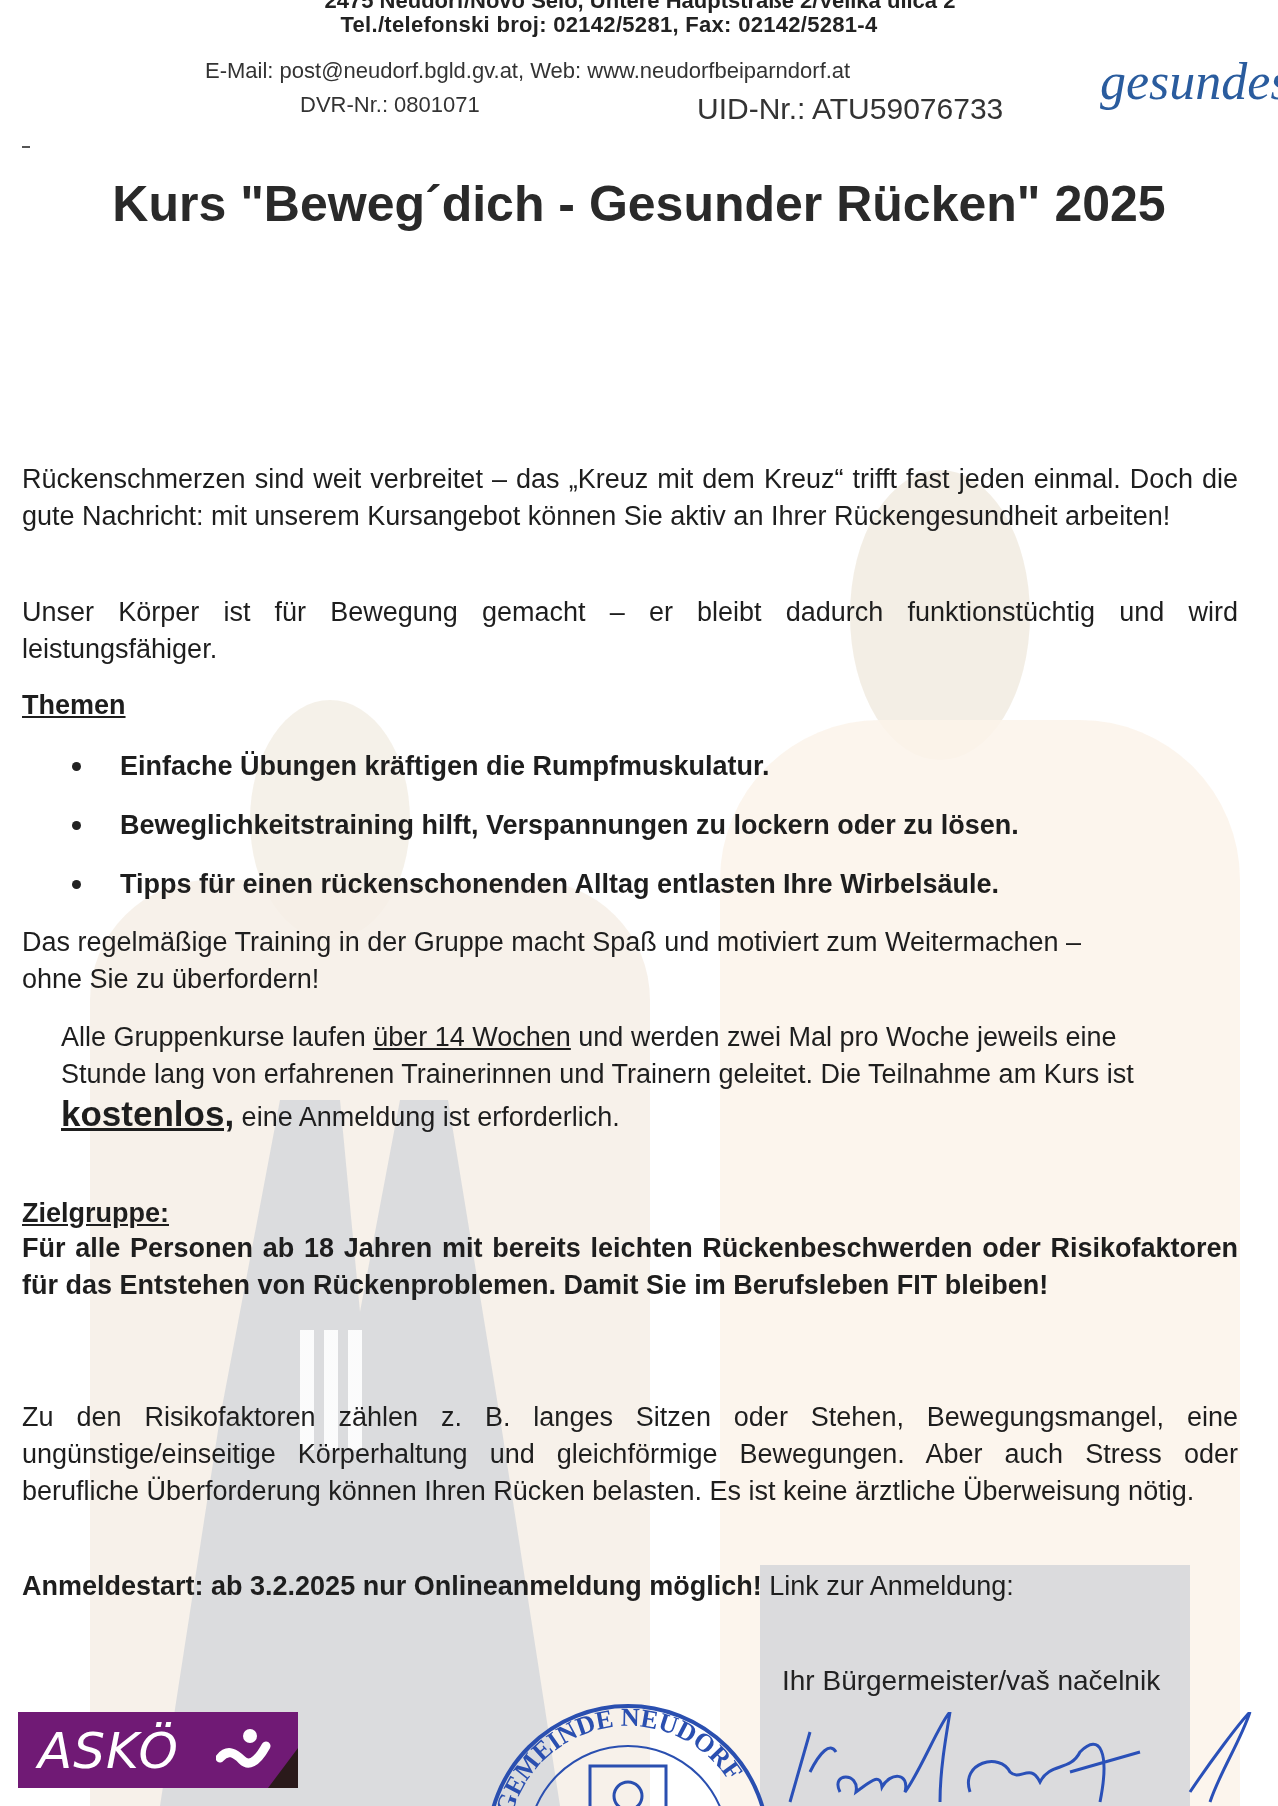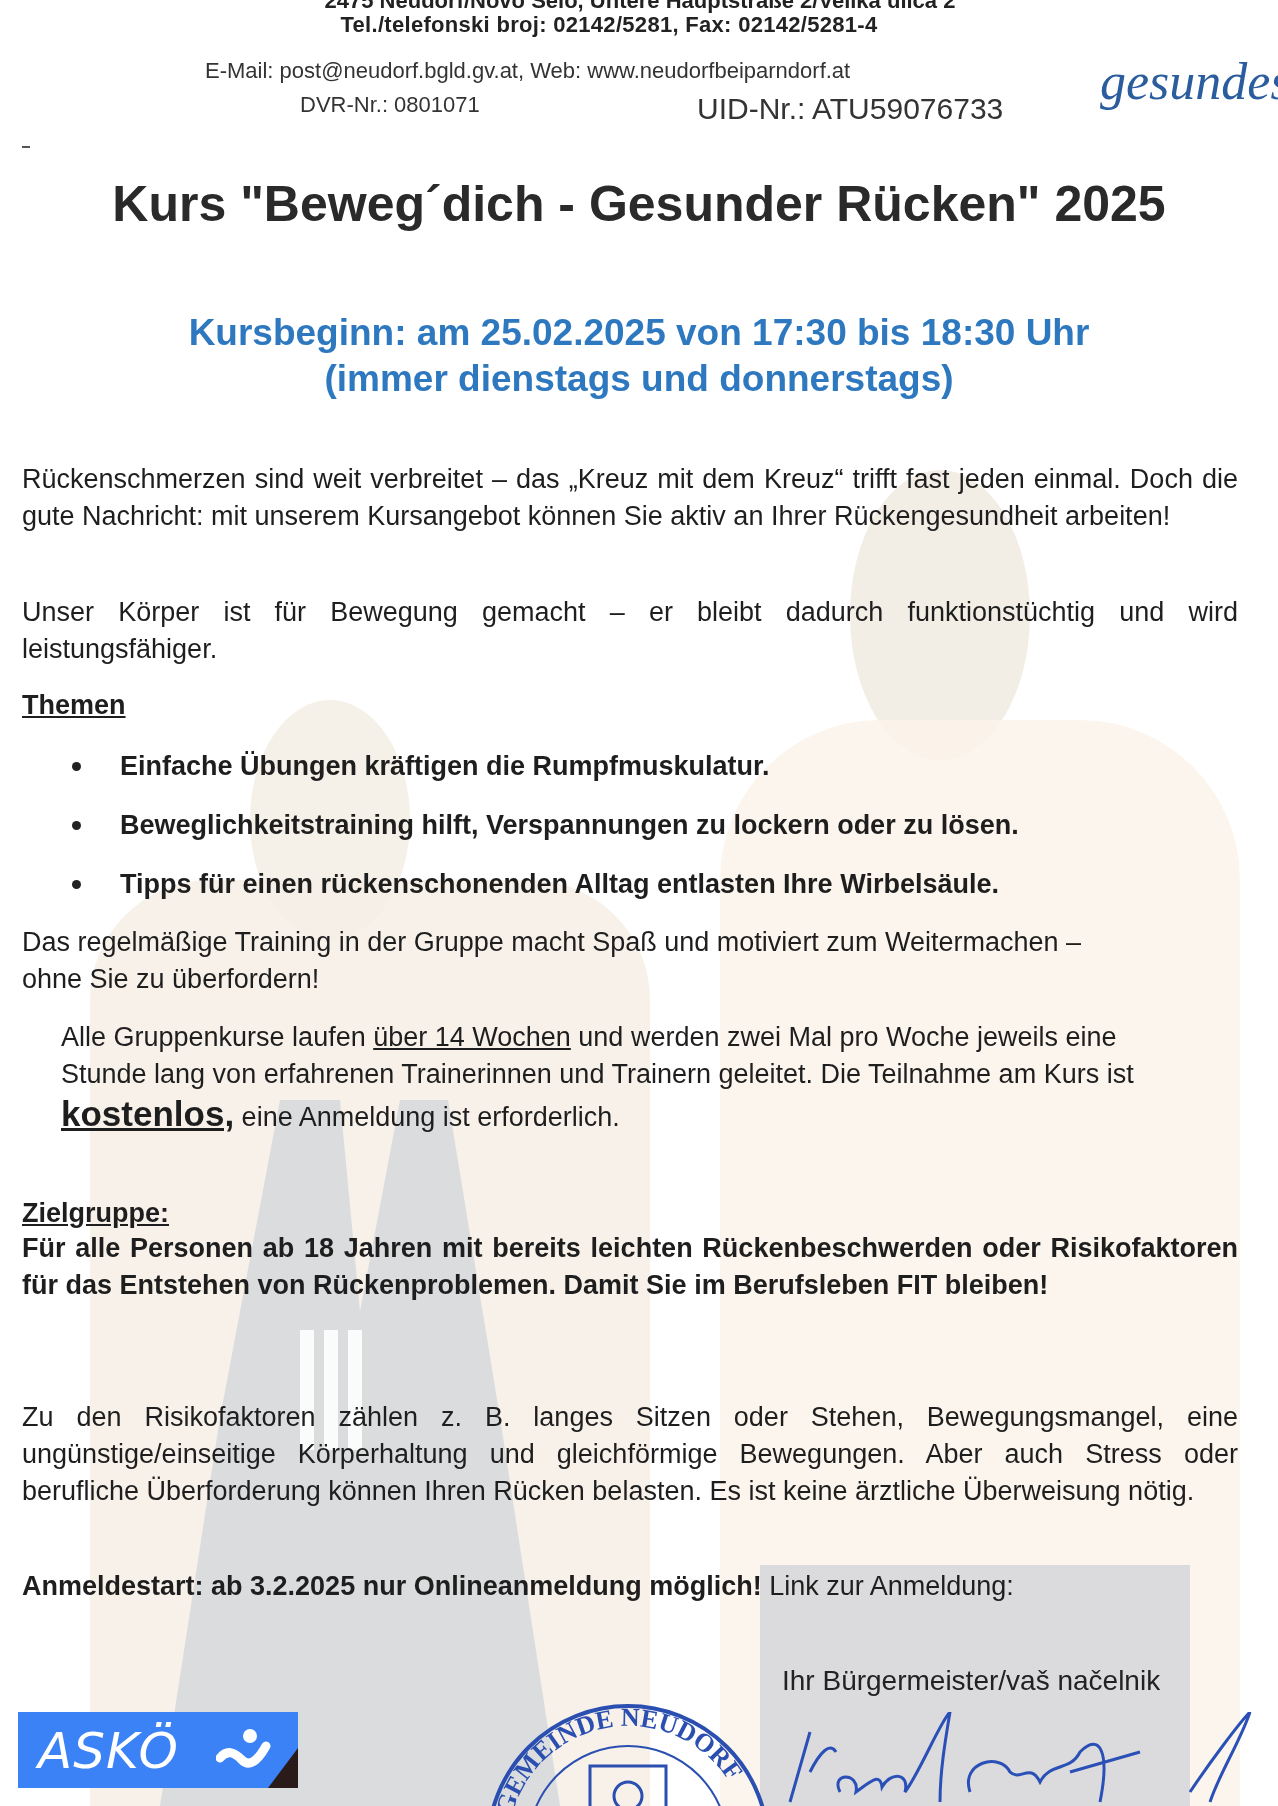--- a/index.html
+++ b/index.html
@@ -28,21 +28,21 @@
     .justify { text-align: justify; text-align-last: left; }
     .heading-u { position: absolute; left: 22px; font-size: 27px; font-weight: bold; text-decoration: underline; color: #1e1e1e; text-align: center; }
     .bullets { position: absolute; left: 62px; top: 748px; margin: 0; padding: 0; list-style: none; }
     .bullets li { position: relative; padding-left: 58px; font-size: 27px; font-weight: bold; height: 59px; line-height: 37px; color: #1e1e1e; }
     .bullets li .dot { position: absolute; left: 10px; top: 14px; width: 9px; height: 9px; border-radius: 50%; background: #222; }
     .u { text-decoration: underline; }
     .big-bold { font-size: 35px; font-weight: bold; text-decoration: underline; }
     .bold { font-weight: bold; }
     .link { color: #1f5fae; text-decoration: underline; }
 
-    .askoe { position: absolute; left: 18px; top: 1712px; width: 280px; height: 76px; background: #3b82f6; color: #fff; }
+    .askoe { position: absolute; left: 18px; top: 1712px; width: 280px; height: 76px; background: #701a75; color: #fff; }
     .askoe .txt { position: absolute; left: 20px; top: 10px; font-size: 50px; font-style: italic; font-family: "DejaVu Sans", sans-serif; letter-spacing: 1px; }
     .askoe .corner { position: absolute; right: 0; bottom: 0; width: 0; height: 0; border-left: 30px solid transparent; border-bottom: 40px solid #2a1a1a; }
     .askoe svg { position: absolute; left: 198px; top: 16px; }
 
     .mayor { position: absolute; left: 782px; top: 1665px; font-size: 28px; color: #222; }
     .stamp { position: absolute; left: 478px; top: 1696px; }
     .sig { position: absolute; left: 770px; top: 1712px; }
   </style>
 </head>
 <body>
@@ -62,24 +62,20 @@
     <div class="lh-clip">2475 Neudorf/Novo Selo, Untere Hauptstraße 2/Velika ulica 2</div>
     <div class="lh-tel">Tel./telefonski broj: 02142/5281, Fax: 02142/5281-4</div>
     <div class="lh-email">E-Mail: post@neudorf.bgld.gv.at, Web: www.neudorfbeiparndorf.at</div>
     <div class="lh-dvr">DVR-Nr.: 0801071</div>
     <div class="lh-uid">UID-Nr.: ATU59076733</div>
     <div class="gesundes">gesundes</div>
   </div>
   <div class="dash-mark"></div>
 
   <h1 class="title" style="margin:0;">Kurs "Beweg´dich - Gesunder Rücken" 2025</h1>
-  <div class="subtitle">
-    <div>Kursbeginn: am 25.02.2025 von 17:30 bis 18:30 Uhr</div>
-    <div>(immer dienstags und donnerstags)</div>
-  </div>
 
   <div class="para justify" style="top:461px;">Rückenschmerzen sind weit verbreitet – das „Kreuz mit dem Kreuz“ trifft fast jeden einmal. Doch die gute Nachricht: mit unserem Kursangebot können Sie aktiv an Ihrer Rückengesundheit arbeiten!</div>
   <div class="para justify" style="top:594px;">Unser Körper ist für Bewegung gemacht – er bleibt dadurch funktionstüchtig und wird leistungsfähiger.</div>
 
   <div class="heading-u" style="top:690px;">Themen</div>
   <ul class="bullets">
     <li><span class="dot"></span><span>Einfache Übungen kräftigen die Rumpfmuskulatur.</span></li>
     <li><span class="dot"></span><span>Beweglichkeitstraining hilft, Verspannungen zu lockern oder zu lösen.</span></li>
     <li><span class="dot"></span><span>Tipps für einen rückenschonenden Alltag entlasten Ihre Wirbelsäule.</span></li>
   </ul>

